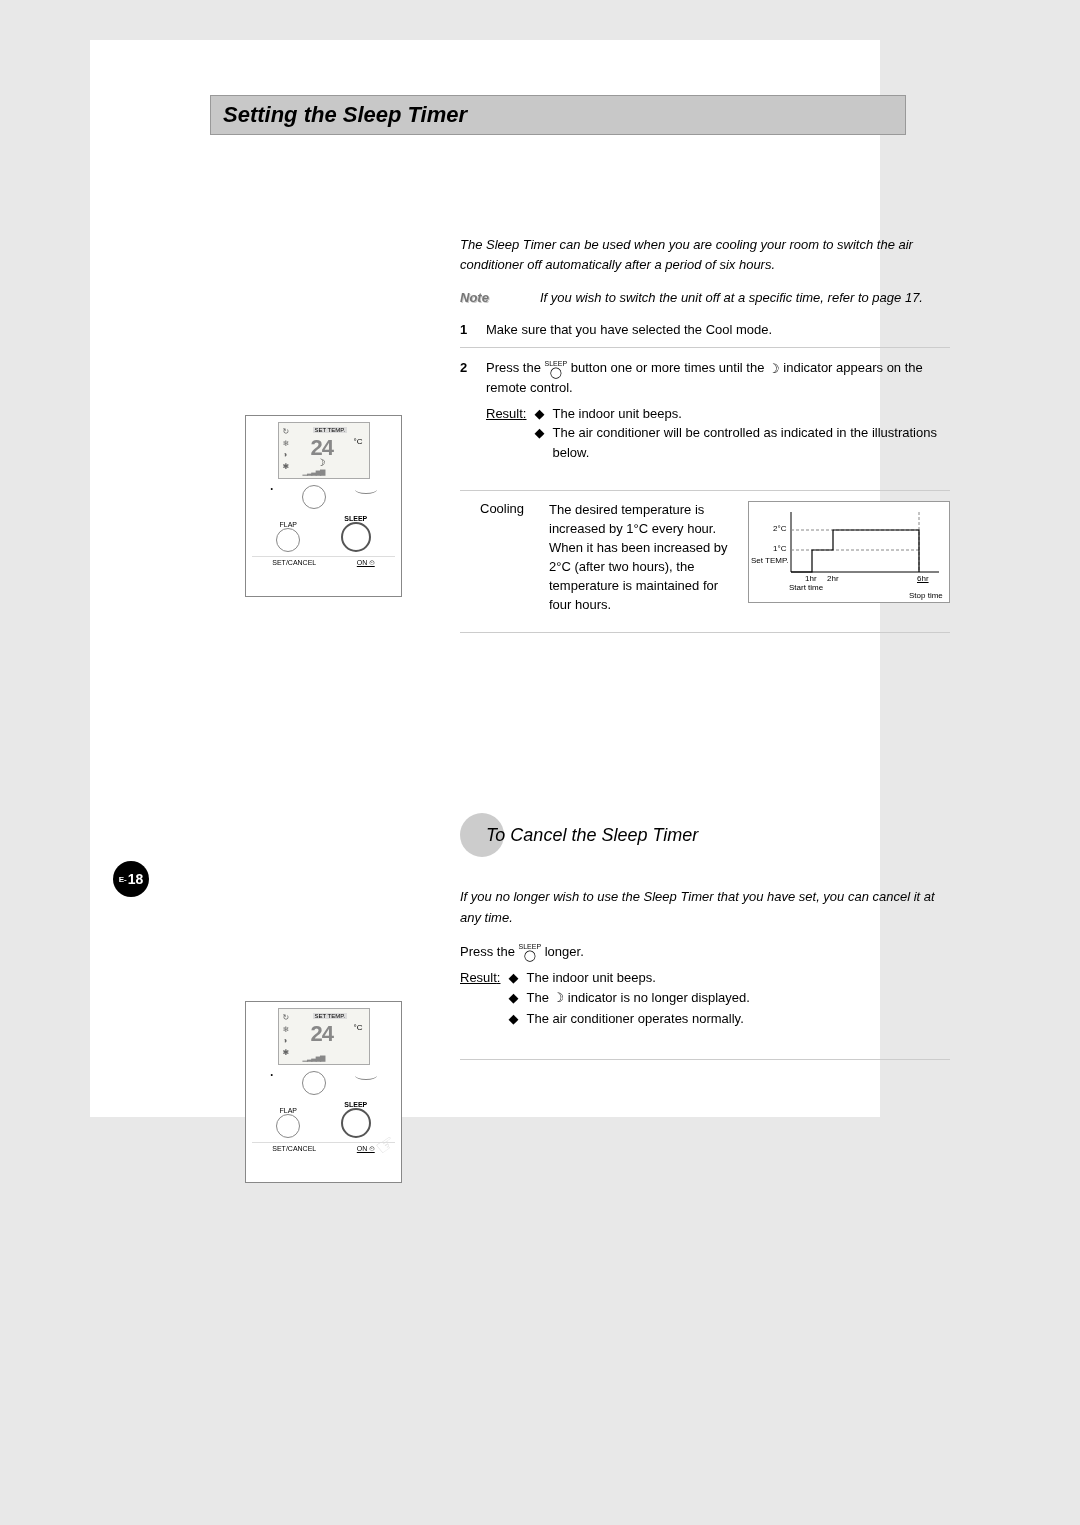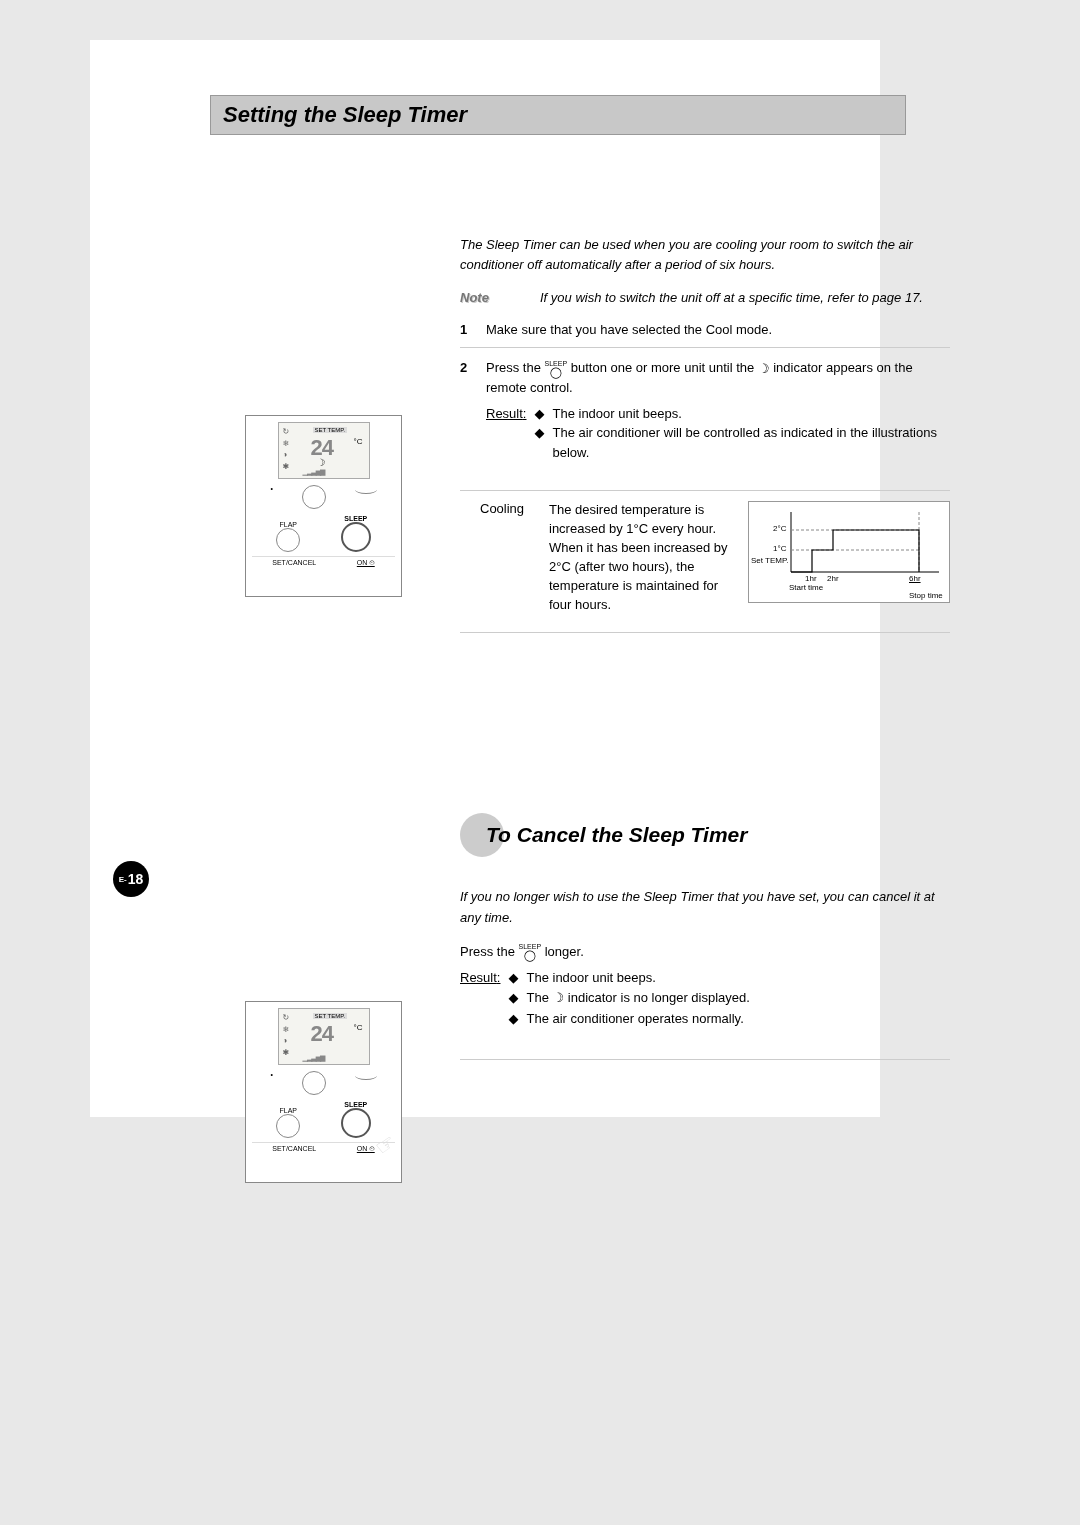--- a/index.html
+++ b/index.html
@@ -148,21 +148,21 @@
     margin-top:180px;
     display:flex;
     align-items:center;
     gap:0;
   }
   .circle-bg{
     width:44px;height:44px;border-radius:50%;background:#ccc;
     margin-right:-18px;
     flex-shrink:0;
   }
-  .title2{font-size:21px;font-weight:bold;font-style:italic;z-index:1;}
+  .title2{font-size:18px;font-weight:normal;font-style:italic;z-index:1;}
   .sec2-text{
     margin-left:370px;
     margin-top:30px;
     width:490px;
     line-height:1.55;
   }
   .page-num{
     position:absolute;
     bottom:330px;
     left:113px;
@@ -240,21 +240,21 @@
       <div class="step-row">
         <span class="step-num">1</span>
         <span>Make sure that you have selected the Cool mode.</span>
       </div>
 
       <div class="step-row" style="border-bottom:none;">
         <span class="step-num">2</span>
         <div>
           <span>Press the </span>
           <span class="sleep-icon"><span class="lbl">SLEEP</span><span class="circ">◯</span></span>
-          <span> button one or more unit until the </span>
+          <span> button one or more times until the </span>
           <span class="moon-icon">☽</span>
           <span> indicator appears on the remote control.</span>
           <div style="margin-top:6px;display:flex;gap:8px;">
             <span class="result-label"><span>Result</span>:</span>
             <div style="flex:1;">
               <div style="display:flex;gap:8px;">
                   <span class="dia">◆</span>
                   <span>The indoor unit beeps.</span>
                 </div>
               <div style="display:flex;gap:8px;">
@@ -280,21 +280,21 @@
           <line x1="42" y1="48" x2="170" y2="48" stroke="#888" stroke-dasharray="3,2"></line>
           <line x1="170" y1="10" x2="170" y2="70" stroke="#888" stroke-dasharray="3,2"></line>
 
           <polyline points="42,70 63,70 63,48 84,48 84,28 170,28 170,70" fill="none" stroke="#000" stroke-width="1.2"></polyline>
         </svg>
         <span style="position:absolute;left:24px;top:22px;">2°C</span>
         <span style="position:absolute;left:24px;top:42px;">1°C</span>
         <span style="position:absolute;left:2px;top:55px;line-height:1;">Set TEMP.</span>
         <span style="position:absolute;left:56px;top:72px;">1hr</span>
         <span style="position:absolute;left:78px;top:72px;">2hr</span>
-        <span style="position:absolute;left:160px;top:72px;text-decoration:underline;">6hr</span>
+        <span style="position:absolute;left:168px;top:72px;text-decoration:underline;">6hr</span>
         <span style="position:absolute;left:40px;top:82px;line-height:1;">Start time</span>
         <span style="position:absolute;left:160px;top:90px;line-height:1;">Stop time</span>
       </div>
     </div>
 
     <div class="title2-wrap">
       <div class="circle-bg"></div>
       <div class="title2">To Cancel the Sleep Timer</div>
     </div>
 

